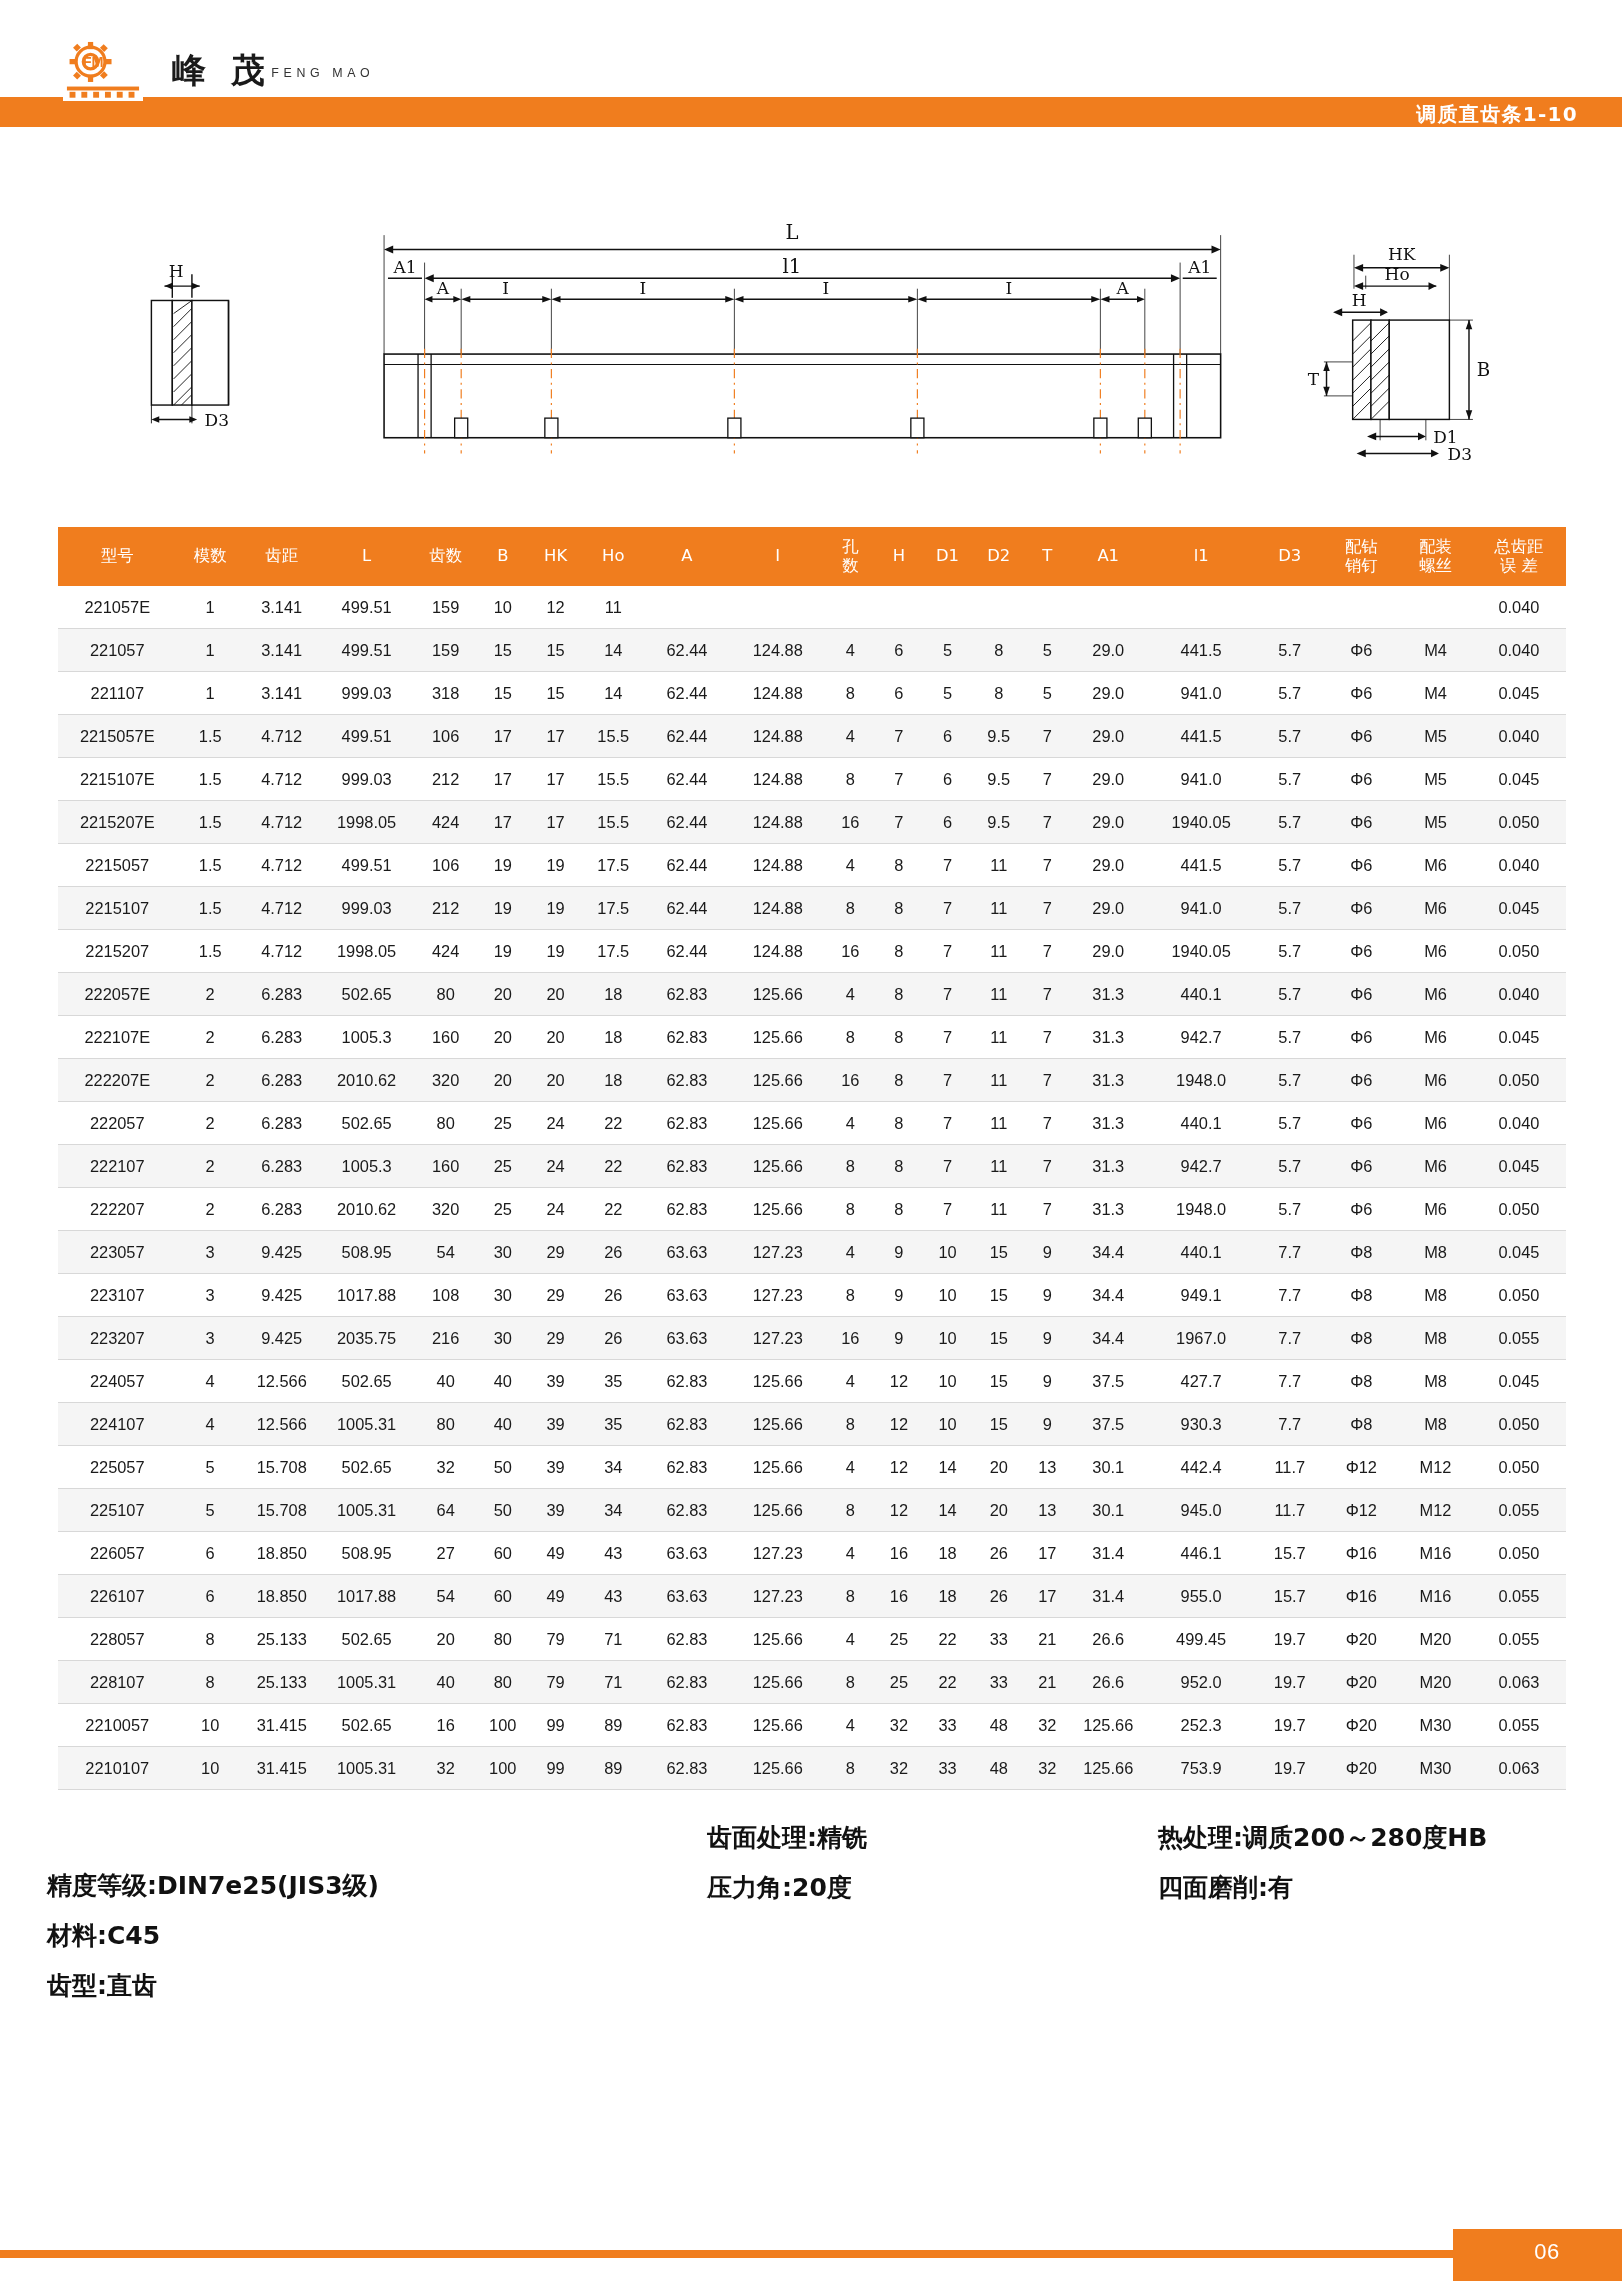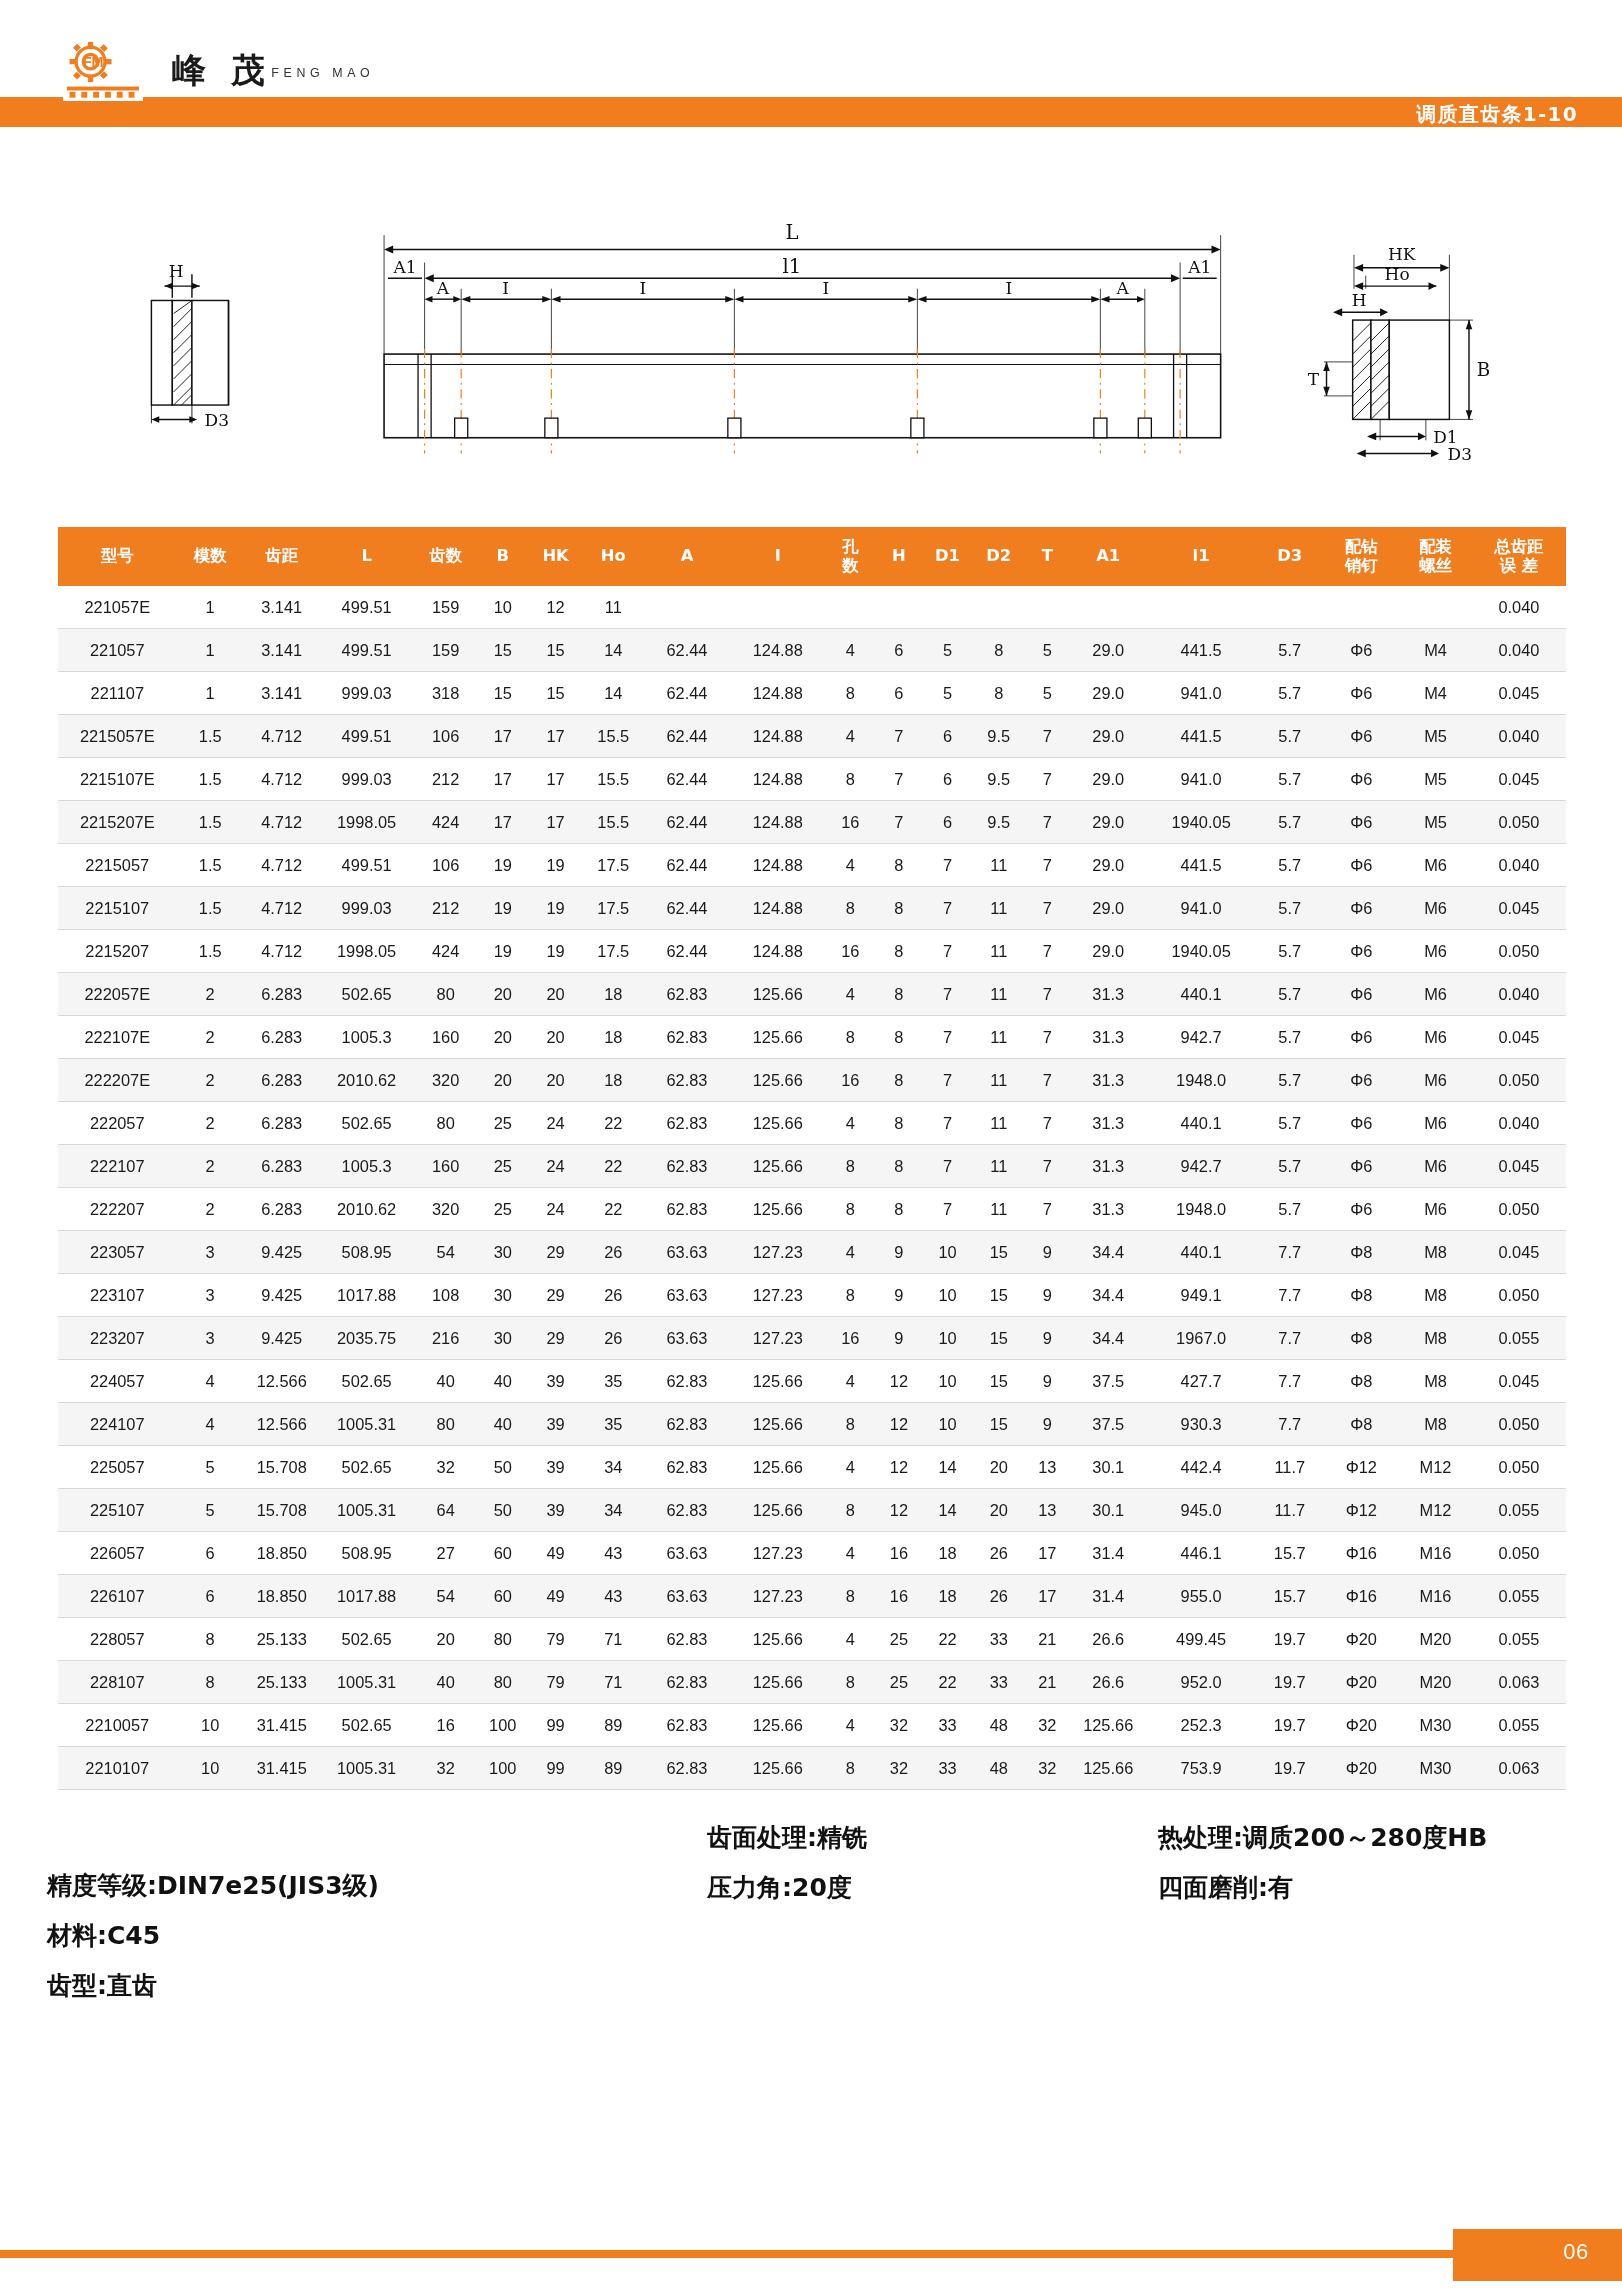--- a/index.html
+++ b/index.html
@@ -92,21 +92,21 @@
   }
   table.spec {
     border-collapse: collapse;
     width: 1508px;
     table-layout: fixed;
   }
   table.spec thead th {
     background: #F07D1E;
     color: #ffffff;
     font-size: 16.4px;
-    font-weight: bold;
+    font-weight: normal;
     font-family: "DejaVu Sans", sans-serif;
     padding: 7.9px 0;
     text-align: center;
     line-height: 1.15;
     border: 0;
     height: 43px;
     vertical-align: middle;
   }
   table.spec tbody td {
     font-size: 16.4px;
@@ -162,21 +162,21 @@
   .footer-block {
     position: absolute;
     right: 0;
     bottom: 14.4px;
     width: 170px;
     height: 52px;
     background: #F07D1E;
   }
   .footer-page {
     position: absolute;
-    right: 34px;
+    right: 63px;
     bottom: 30px;
     color: #ffffff;
     font-size: 22px;
     font-family: "Liberation Sans", sans-serif;
     letter-spacing: 0.7px;
     margin-top: 20px;
   }
 </style>
 </head>
 <body>

